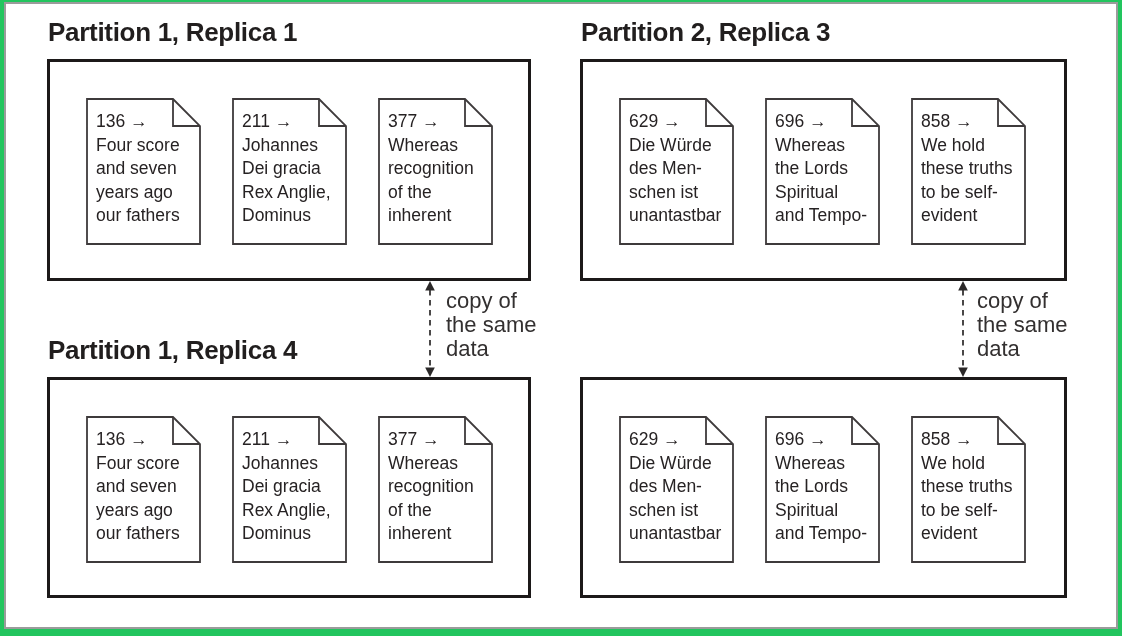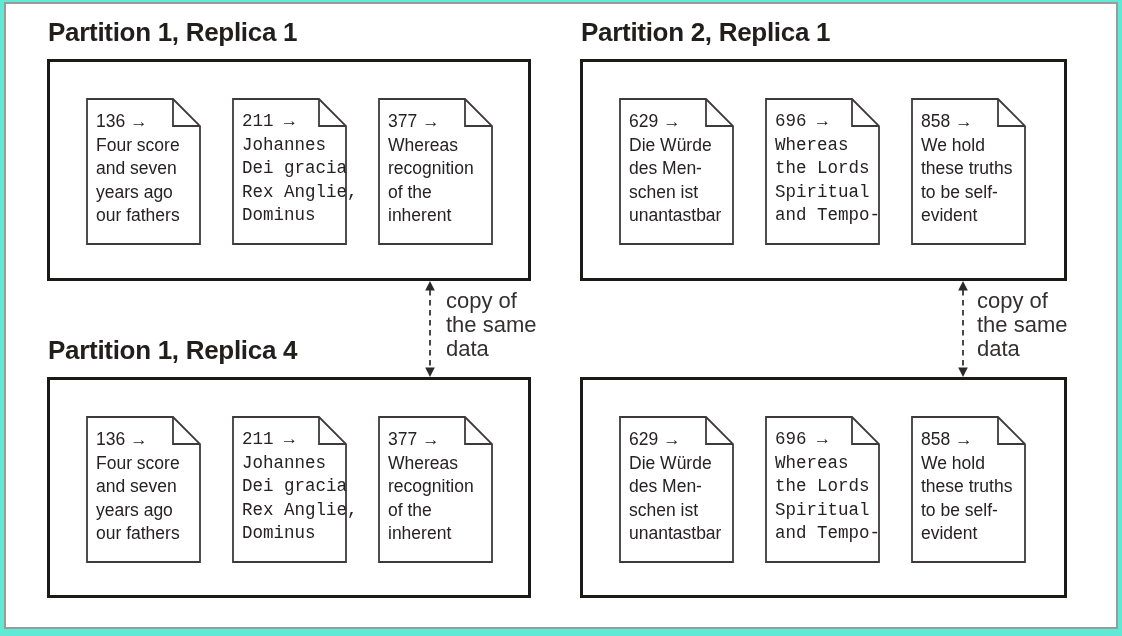--- a/index.html
+++ b/index.html
@@ -1,17 +1,17 @@
 <!DOCTYPE html>
 <html><head>
 <meta charset="utf-8">
 <style>
   html,body{margin:0;padding:0;background:#fff;}
   .stage{
-    position:relative;width:1122px;height:636px;background:#5eead4;
+    position:relative;width:1122px;height:636px;background:#22c55e;
     font-family:"Liberation Sans",sans-serif;color:#262223;overflow:hidden;
   }
   .frame{
     position:absolute;left:4px;top:2px;width:1110px;height:623px;
     border:2px solid #9b9b9b;background:#fff;
   }
   .title{
     position:absolute;font-size:26px;font-weight:bold;line-height:28px;
     color:#211e1e;letter-spacing:-0.3px;white-space:nowrap;
   }
@@ -21,21 +21,21 @@
   #t3{left:581px;top:336px;}
   .box{
     position:absolute;border:3px solid #1c1919;background:#fff;
   }
   #b0{left:47px;top:59px;width:478px;height:216px;}
   #b1{left:580px;top:59px;width:481px;height:216px;}
   #b2{left:47px;top:377px;width:478px;height:215px;}
   #b3{left:580px;top:377px;width:481px;height:215px;}
   .doc{position:absolute;top:36px;width:115px;height:147px;}
   .doc:nth-child(1){left:36px;}
-  .doc:nth-child(2){left:182px;font-family:Liberation Mono, monospace;}
+  .doc:nth-child(2){left:182px;}
   .doc:nth-child(3){left:328px;}
   .doc-shape{position:absolute;left:0;top:0;}
   .doc-text{
     position:absolute;left:10px;top:12px;right:1px;
     font-size:17.5px;line-height:23.5px;color:#262223;white-space:nowrap;
   }
   .connector{position:absolute;width:16px;height:96px;}
   #c0{left:422px;top:281px;}
   #c1{left:955px;top:281px;}
   .conn-label{
@@ -44,21 +44,21 @@
   #cl0{left:446px;top:289px;}
   #cl1{left:977px;top:289px;}
 </style>
 </head>
 <body>
 
 <div class="stage">
   <div class="frame"></div>
 
   <div class="title" id="t0">Partition 1, Replica 1</div>
-  <div class="title" id="t1">Partition 2, Replica 1</div>
+  <div class="title" id="t1">Partition 2, Replica 3</div>
   <div class="title" id="t2">Partition 1, Replica 4</div>
 
   <div class="box" id="b0">
       <div class="doc">
         <svg class="doc-shape" viewBox="0 0 115 147" width="115" height="147">
           <path d="M1 1 H87 L114 28 V146 H1 Z" fill="#ffffff" stroke="#3e3a3b" stroke-width="1.8"></path>
           <path d="M87 1 V28 H114" fill="none" stroke="#3e3a3b" stroke-width="1.8"></path>
         </svg>
         <div class="doc-text">
           <div class="doc-line">136 →</div>

